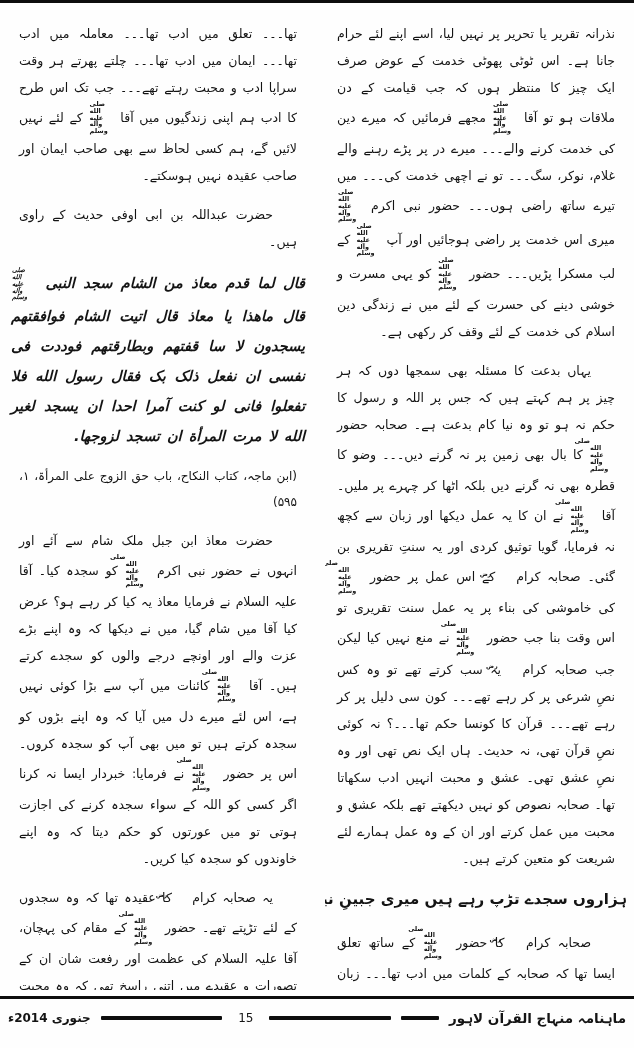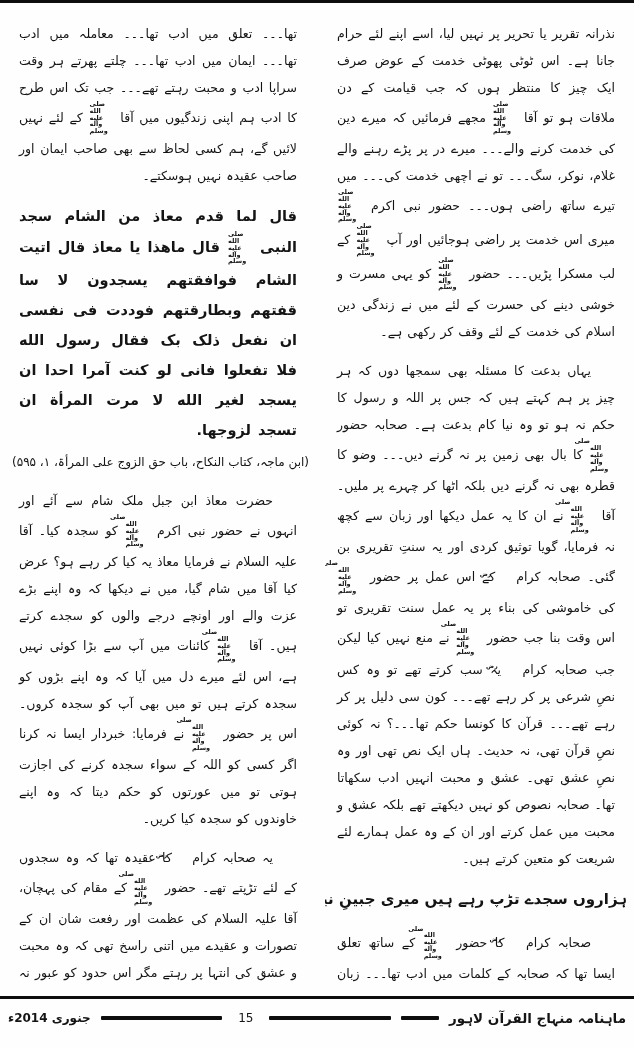--- a/index.html
+++ b/index.html
@@ -34,29 +34,30 @@
   }
   .para{
     margin:12px;
     font-size:12.5px;
     line-height:27px;
     text-align:justify;
     word-spacing:1px;
   }
   .para.indent{text-indent:24px;}
   .arabic{
-    margin:4px 12px;
+    margin:4px 4px;
     font-weight:bold;
     font-size:14.5px;
     line-height:30px;
     text-align:justify;
     word-spacing:2px;
+    font-style:italic;
   }
   .ref{
-    margin:0;
+    margin:12px;
     font-size:12px;
     line-height:26px;
     text-align:justify;
   }
   .verse{
     margin:6px 0 4px 0;
     font-weight:bold;
     font-size:15px;
     line-height:30px;
     text-align:center;
@@ -117,20 +118,21 @@
   <div class="columns">
     <div class="col">
       <p class="para">نذرانہ تقریر یا تحریر پر نہیں لیا، اسے اپنے لئے حرام جانا ہے۔ اس ٹوٹی پھوٹی خدمت کے عوض صرف ایک چیز کا منتظر ہوں کہ جب قیامت کے دن ملاقات ہو تو آقا <span class="hon">صلى الله عليه وآله وسلم</span> مجھے فرمائیں کہ میرے دین کی خدمت کرنے والے۔۔۔ میرے در پر پڑے رہنے والے غلام، نوکر، سگ۔۔۔ تو نے اچھی خدمت کی۔۔۔ میں تیرے ساتھ راضی ہوں۔۔۔ حضور نبی اکرم <span class="hon">صلى الله عليه وآله وسلم</span> میری اس خدمت پر راضی ہوجائیں اور آپ <span class="hon">صلى الله عليه وآله وسلم</span> کے لب مسکرا پڑیں۔۔۔ حضور <span class="hon">صلى الله عليه وآله وسلم</span> کو یہی مسرت و خوشی دینے کی حسرت کے لئے میں نے زندگی دین اسلام کی خدمت کے لئے وقف کر رکھی ہے۔</p>
       <p class="para indent">یہاں بدعت کا مسئلہ بھی سمجھا دوں کہ ہر چیز پر ہم کہتے ہیں کہ جس پر اللہ و رسول کا حکم نہ ہو تو وہ نیا کام بدعت ہے۔ صحابہ حضور <span class="hon">صلى الله عليه وآله وسلم</span> کا بال بھی زمین پر نہ گرنے دیں۔۔۔ وضو کا قطرہ بھی نہ گرنے دیں بلکہ اٹھا کر چہرے پر ملیں۔ آقا <span class="hon">صلى الله عليه وآله وسلم</span> نے ان کا یہ عمل دیکھا اور زبان سے کچھ نہ فرمایا، گویا توثیق کردی اور یہ سنتِ تقریری بن گئی۔ صحابہ کرام<span class="hon ra">رض</span> کے اس عمل پر حضور <span class="hon">صلى الله عليه وآله وسلم</span> کی خاموشی کی بناء پر یہ عمل سنت تقریری تو اس وقت بنا جب حضور <span class="hon">صلى الله عليه وآله وسلم</span> نے منع نہیں کیا لیکن جب صحابہ کرام<span class="hon ra">رض</span> یہ سب کرتے تھے تو وہ کس نصِ شرعی پر کر رہے تھے۔۔۔ کون سی دلیل پر کر رہے تھے۔۔۔ قرآن کا کونسا حکم تھا۔۔۔؟ نہ کوئی نصِ قرآن تھی، نہ حدیث۔ ہاں ایک نص تھی اور وہ نصِ عشق تھی۔ عشق و محبت انہیں ادب سکھاتا تھا۔ صحابہ نصوص کو نہیں دیکھتے تھے بلکہ عشق و محبت میں عمل کرتے اور ان کے وہ عمل ہمارے لئے شریعت کو متعین کرتے ہیں۔</p>
       <p class="verse">ہزاروں سجدے تڑپ رہے ہیں میری جبینِ نیاز میں</p>
       <p class="para indent">صحابہ کرام<span class="hon ra">رض</span> کا حضور <span class="hon">صلى الله عليه وآله وسلم</span> کے ساتھ تعلق ایسا تھا کہ صحابہ کے کلمات میں ادب تھا۔۔۔ زبان میں ادب</p>
     </div>
 
     <div class="col">
       <p class="para">تھا۔۔۔ تعلق میں ادب تھا۔۔۔ معاملہ میں ادب تھا۔۔۔ ایمان میں ادب تھا۔۔۔ چلتے پھرتے ہر وقت سراپا ادب و محبت رہتے تھے۔۔۔ جب تک اس طرح کا ادب ہم اپنی زندگیوں میں آقا <span class="hon">صلى الله عليه وآله وسلم</span> کے لئے نہیں لائیں گے، ہم کسی لحاظ سے بھی صاحب ایمان اور صاحب عقیدہ نہیں ہوسکتے۔</p>
+      <p class="para indent">حضرت عبداللہ بن ابی اوفی حدیث کے راوی ہیں۔</p>
       <p class="arabic">قال لما قدم معاذ من الشام سجد النبی <span class="hon">صلى الله عليه وآله وسلم</span> قال ماهذا یا معاذ قال اتیت الشام فوافقتهم یسجدون لا سا قفتهم وبطارقتهم فوددت فی نفسی ان نفعل ذلک بک فقال رسول الله فلا تفعلوا فانی لو کنت آمرا احدا ان یسجد لغیر الله لا مرت المرأة ان تسجد لزوجها.</p>
       <p class="ref">(ابن ماجہ، کتاب النکاح، باب حق الزوج علی المرأۃ، ۱، ۵۹۵)</p>
       <p class="para indent">حضرت معاذ ابن جبل ملک شام سے آئے اور انہوں نے حضور نبی اکرم <span class="hon">صلى الله عليه وآله وسلم</span> کو سجدہ کیا۔ آقا علیہ السلام نے فرمایا معاذ یہ کیا کر رہے ہو؟ عرض کیا آقا میں شام گیا، میں نے دیکھا کہ وہ اپنے بڑے عزت والے اور اونچے درجے والوں کو سجدے کرتے ہیں۔ آقا <span class="hon">صلى الله عليه وآله وسلم</span> کائنات میں آپ سے بڑا کوئی نہیں ہے، اس لئے میرے دل میں آیا کہ وہ اپنے بڑوں کو سجدہ کرتے ہیں تو میں بھی آپ کو سجدہ کروں۔ اس پر حضور <span class="hon">صلى الله عليه وآله وسلم</span> نے فرمایا: خبردار ایسا نہ کرنا اگر کسی کو اللہ کے سواء سجدہ کرنے کی اجازت ہوتی تو میں عورتوں کو حکم دیتا کہ وہ اپنے خاوندوں کو سجدہ کیا کریں۔</p>
       <p class="para indent">یہ صحابہ کرام<span class="hon ra">رض</span> کا عقیدہ تھا کہ وہ سجدوں کے لئے تڑپتے تھے۔ حضور <span class="hon">صلى الله عليه وآله وسلم</span> کے مقام کی پہچان، آقا علیہ السلام کی عظمت اور رفعت شان ان کے تصورات و عقیدے میں اتنی راسخ تھی کہ وہ محبت و عشق کی انتہا پر رہتے مگر اس حدود کو عبور نہ کرتے۔ ایک طرف توحید تھی اور دوسری طرف عشق مصطفیٰ <span class="hon">صلى الله عليه وآله وسلم</span> تھا اور صحابہ اس حد کو عبور نہ کرتے تھے۔ جہاں عشق مصطفیٰ <span class="hon">صلى الله عليه وآله وسلم</span> اور توحید کی حدود مل جائیں اور ایک دوسرے کو نہ توڑیں وہ مقام مصطفیٰ  کا صحیح عقیدہ ہے۔</p>
     </div>
   </div>
 
   <div class="footer">
     <div class="footer-rule"></div>
     <div class="footer-row">

